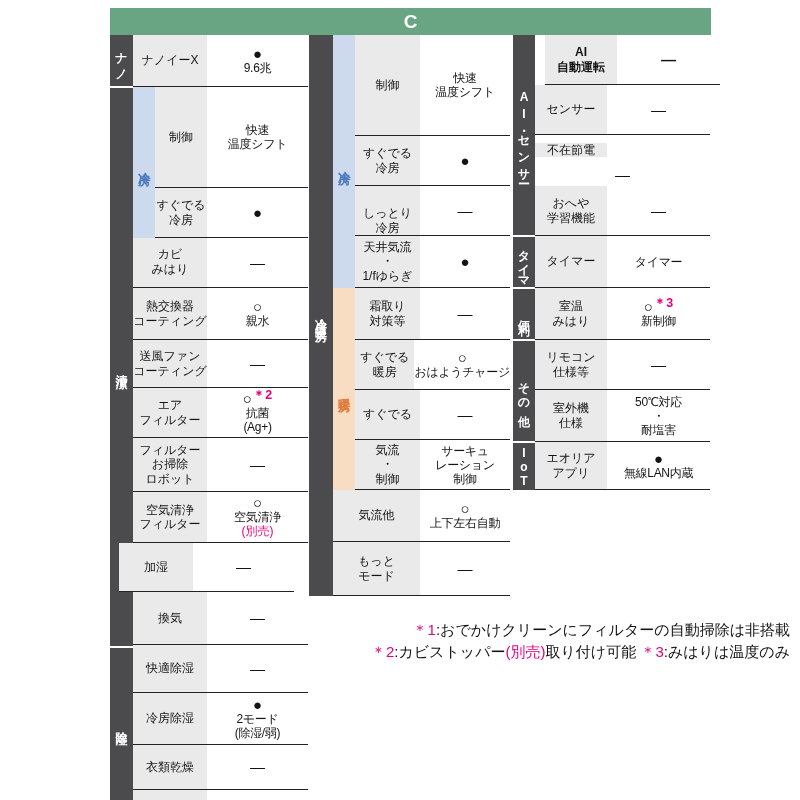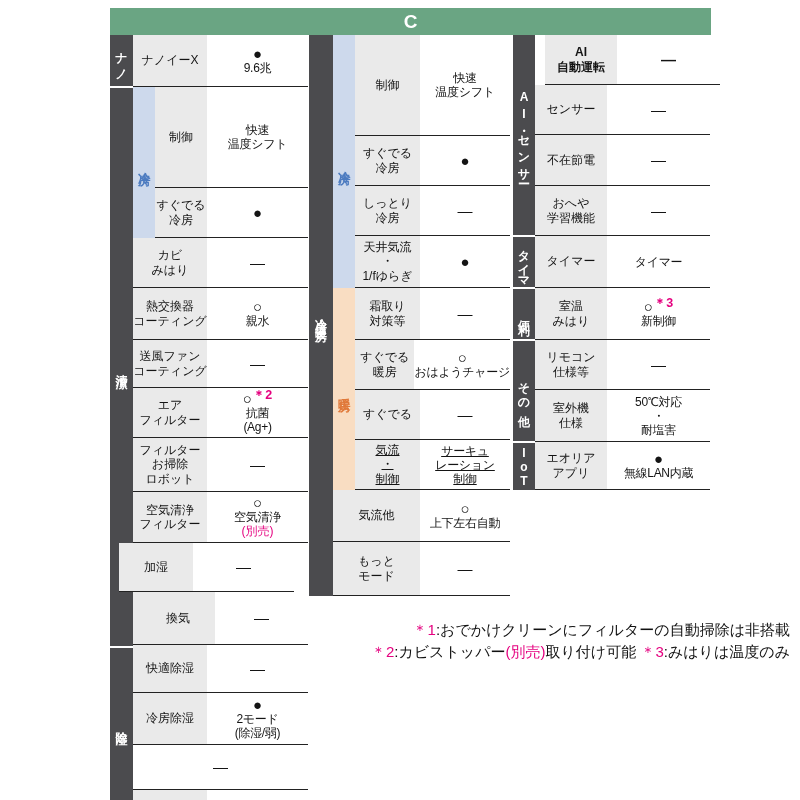--- a/index.html
+++ b/index.html
@@ -70,21 +70,21 @@
       <div class="row" style="left: 45px; top: 153px; width: 153px; height: 50px;">
         <div class="cell-label" style="width: 52px;"><span>すぐでる
 冷房</span></div>
         <div class="cell-value">
           <div class="markline">
             <span class="mark">●</span>
           </div>
         </div>
       </div>
       <div class="row" style="left: 23px; top: 203px; width: 175px; height: 50px;">
-        <div class="cell-label" style="width: 74px;"><span>カビ
+        <div class="cell-label" style="width: 74px; font-family: Liberation Mono, monospace;"><span>カビ
 みはり</span></div>
         <div class="cell-value">
           <div class="markline">
             <span class="mark dash">—</span>
           </div>
         </div>
       </div>
       <div class="row" style="left: 23px; top: 253px; width: 175px; height: 52px;">
         <div class="cell-label" style="width: 74px;"><span>熱交換器
 コーティング</span></div>
@@ -139,21 +139,21 @@
       </div>
       <div class="row" style="left: 9px; top: 508px; width: 175px; height: 49px;">
         <div class="cell-label" style="width: 74px;"><span>加湿</span></div>
         <div class="cell-value">
           <div class="markline">
             <span class="mark dash">—</span>
           </div>
         </div>
       </div>
       <div class="row" style="left: 23px; top: 557px; width: 175px; height: 53px;">
-        <div class="cell-label" style="width: 74px; padding-left: 8px;"><span>換気</span></div>
+        <div class="cell-label" style="width: 74px;"><span>換気</span></div>
         <div class="cell-value">
           <div class="markline">
             <span class="mark dash">—</span>
           </div>
         </div>
       </div>
       <div class="row" style="left: 23px; top: 610px; width: 175px; height: 48px;">
         <div class="cell-label" style="width: 74px;"><span>快適除湿</span></div>
         <div class="cell-value">
           <div class="markline">
@@ -165,20 +165,21 @@
         <div class="cell-label" style="width: 74px;"><span>冷房除湿</span></div>
         <div class="cell-value">
           <div class="markline">
             <span class="mark">●</span>
           </div>
           <span class="vtext">2モード
 (除湿/弱)</span>
         </div>
       </div>
       <div class="row" style="left: 23px; top: 710px; width: 175px; height: 45px;">
+        <div class="cell-label" style="width: 74px;"><span>衣類乾燥</span></div>
         <div class="cell-value">
           <div class="markline">
             <span class="mark dash">—</span>
           </div>
         </div>
       </div>
       <div class="row noline" style="left: 23px; top: 755px; width: 175px; height: 10px;">
         <div class="cell-label" style="width: 74px;"><span></span></div>
         <div class="cell-value"></div>
       </div>
@@ -203,21 +204,21 @@
       <div class="row" style="left: 46px; top: 101px; width: 155px; height: 50px;">
         <div class="cell-label" style="width: 65px;"><span>すぐでる
 冷房</span></div>
         <div class="cell-value">
           <div class="markline">
             <span class="mark">●</span>
           </div>
         </div>
       </div>
       <div class="row" style="left: 46px; top: 151px; width: 155px; height: 50px;">
-        <div class="cell-label" style="width: 65px;"><span>しっとり
+        <div class="cell-label" style="width: 65px; align-items: flex-end;"><span>しっとり
 冷房</span></div>
         <div class="cell-value">
           <div class="markline">
             <span class="mark dash">—</span>
           </div>
         </div>
       </div>
       <div class="row" style="left: 46px; top: 201px; width: 155px; height: 52px;">
         <div class="cell-label" style="width: 65px;"><span>天井気流
 ・
@@ -248,21 +249,21 @@
         </div>
       </div>
       <div class="row" style="left: 46px; top: 355px; width: 155px; height: 50px;">
         <div class="cell-label" style="width: 65px;"><span>すぐでる</span></div>
         <div class="cell-value">
           <div class="markline">
             <span class="mark dash">—</span>
           </div>
         </div>
       </div>
-      <div class="row" style="left: 46px; top: 405px; width: 155px; height: 50px; text-decoration: underline;">
+      <div class="row" style="left: 46px; top: 405px; width: 155px; height: 50px;">
         <div class="cell-label" style="width: 65px;"><span>気流
 ・
 制御</span></div>
         <div class="cell-value">
           <span class="vtext">サーキュ
 レーション
 制御</span>
         </div>
       </div>
       <div class="row" style="left: 24px; top: 455px; width: 177px; height: 52px;">
@@ -310,21 +311,21 @@
         </div>
       </div>
       <div class="row" style="left: 22px; top: 50px; width: 175px; height: 50px;">
         <div class="cell-label" style="width: 72px;"><span>センサー</span></div>
         <div class="cell-value">
           <div class="markline">
             <span class="mark dash">—</span>
           </div>
         </div>
       </div>
-      <div class="row" style="left: 22px; top: 100px; width: 175px; height: 51px;">
+      <div class="row" style="left: 22px; top: 108px; width: 175px; height: 51px; flex-direction: column;">
         <div class="cell-label" style="width: 72px;"><span>不在節電</span></div>
         <div class="cell-value">
           <div class="markline">
             <span class="mark dash">—</span>
           </div>
         </div>
       </div>
       <div class="row" style="left: 22px; top: 151px; width: 175px; height: 50px;">
         <div class="cell-label" style="width: 72px;"><span>おへや
 学習機能</span></div>

